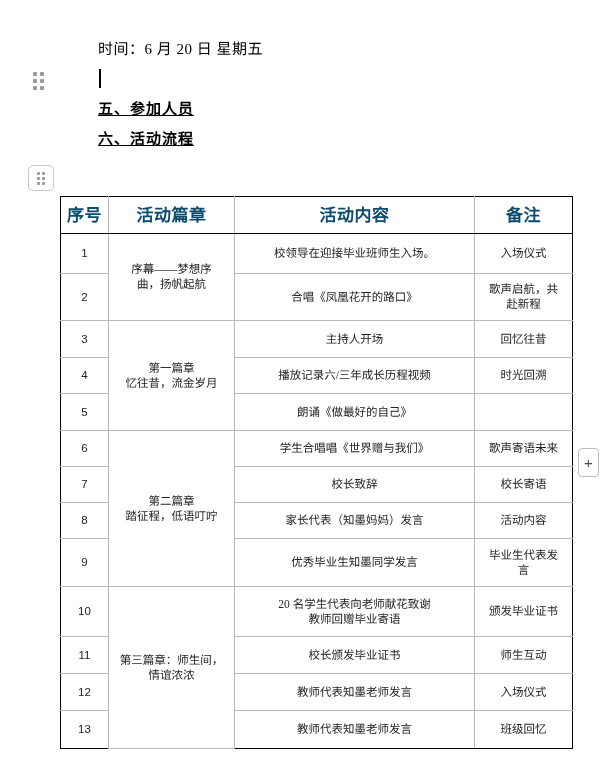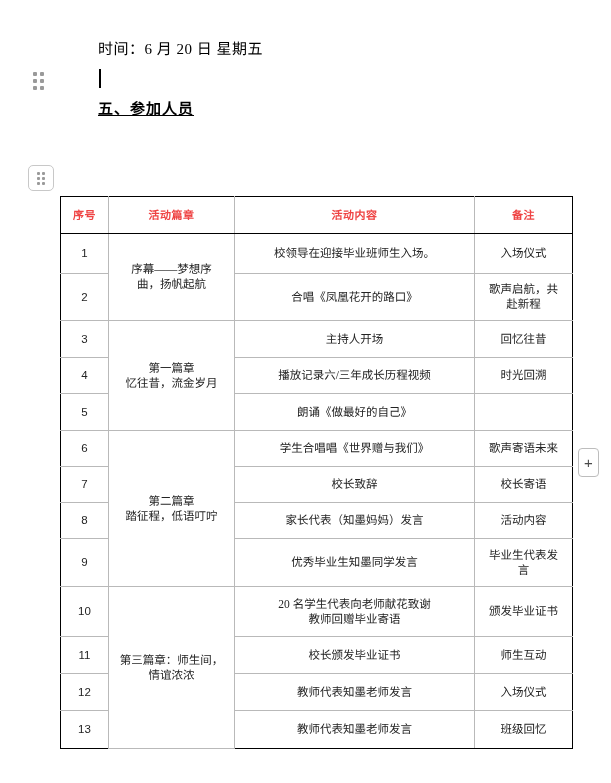--- a/index.html
+++ b/index.html
@@ -133,24 +133,24 @@
     text-align: center;
     vertical-align: middle;
     font-size: 11.5px;
     line-height: 15px;
     color: #232323;
     font-weight: 400;
     word-break: break-all;
   }
   table.flow thead th {
     font-weight: 700;
-    font-size: 11px;
+    font-size: 17px;
     border-bottom: 1px solid #000000;
     height: 30px;
-    color: #ef4444;
+    color: #0c4a6e;
     letter-spacing: 0.5px;
   }
   table.flow tr > *:first-child {
     border-left: 1px solid #000000;
   }
   table.flow tr > *:last-child {
     border-right: 1px solid #000000;
   }
   table.flow tbody tr:last-child > * {
     border-bottom: 1px solid #000000;
@@ -189,20 +189,21 @@
       <i></i>
     <i></i>
       <i></i>
   </div>
 </div>
 
 <div class="doc">
     <div class="line body-line"><span>时间：6 月 20 日  星期五</span></div>
     <div class="line body-line"><span class="caret"></span></div>
     <div class="line heading-line"><span>五、参加人员</span></div>
+    <div class="line heading-line"><span>六、活动流程</span></div>
   </div>
 
 <div class="tbl-wrap">
   <table class="flow">
     <colgroup>
       <col class="c-idx">
         <col class="c-chap">
         <col class="c-body">
         <col class="c-note">
     </colgroup>

